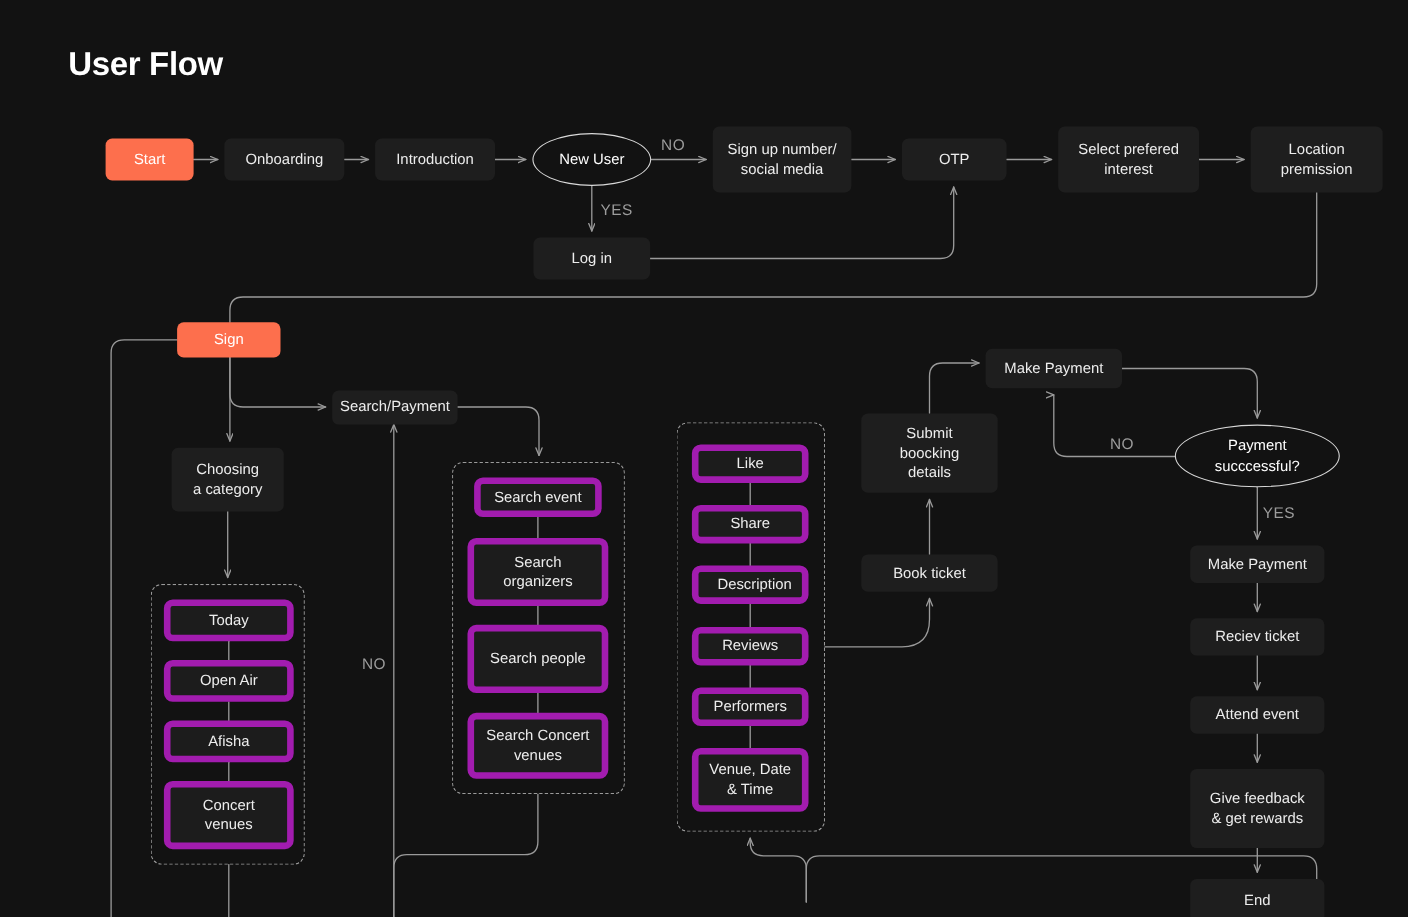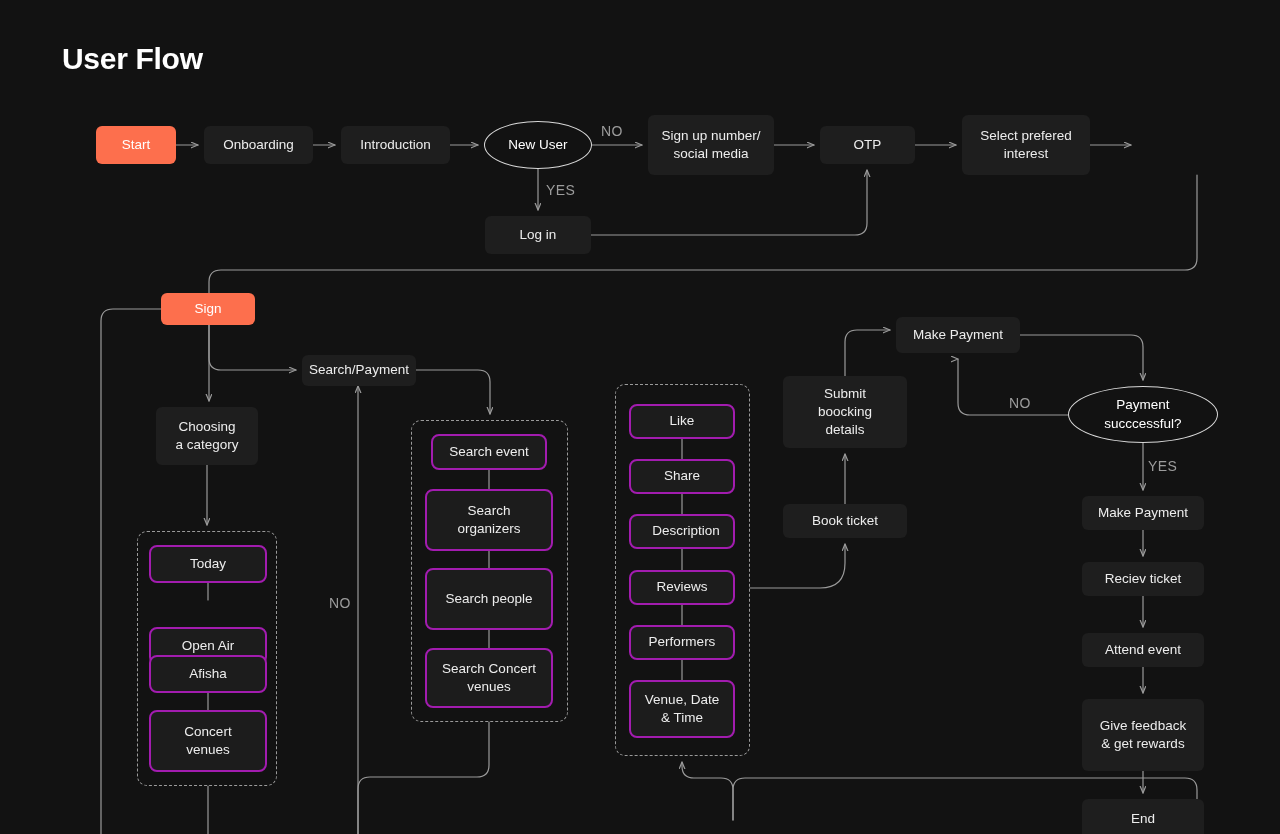--- a/index.html
+++ b/index.html
@@ -44,21 +44,21 @@
     line-height: 1.35;
     padding: 4px 8px;
     white-space: pre-line;
   }
   .node.accent {
     background: #fd6f4d;
     color: #ffffff;
   }
   .node.outline {
     background: #1c1c1c;
-    border: 2px solid #a21caf;
+    border: 6px solid #a21caf;
     border-radius: 8px;
   }
   .node.ellipse {
     background: transparent;
     border: 1.4px solid #d8d8d8;
     border-radius: 50%;
     color: #ffffff;
     align-items: center;
   }
   .dashgroup {
@@ -160,29 +160,31 @@
 
   <div class="node accent" style="left:96px;top:126px;width:80px;height:38px;"><span>Start</span></div>
   <div class="node" style="left:204px;top:126px;width:109px;height:38px;"><span>Onboarding</span></div>
   <div class="node" style="left:341px;top:126px;width:109px;height:38px;"><span>Introduction</span></div>
   <div class="node ellipse" style="left:484px;top:121px;width:108px;height:48px;"><span>New User</span></div>
   <div class="node" style="left:648px;top:115px;width:126px;height:60px;"><span>Sign up number/
 social media</span></div>
   <div class="node" style="left:820px;top:126px;width:95px;height:38px;"><span>OTP</span></div>
   <div class="node" style="left:962px;top:115px;width:128px;height:60px;"><span>Select prefered
 interest</span></div>
+  <div class="node" style="left:1137px;top:115px;width:120px;height:60px;"><span>Location
+premission</span></div>
   <div class="node" style="left:485px;top:216px;width:106px;height:38px;"><span>Log in</span></div>
 
   <div class="node accent" style="left:161px;top:293px;width:94px;height:32px;"><span>Sign</span></div>
   <div class="node" style="left:302px;top:355px;width:114px;height:31px;"><span>Search/Payment</span></div>
   <div class="node" style="left:156px;top:407px;width:102px;height:58px;"><span>Choosing
 a category</span></div>
 
   <div class="node outline" style="left:149px;top:545px;width:118px;height:38px;"><span>Today</span></div>
-  <div class="node outline" style="left:149px;top:600px;width:118px;height:38px;margin-top:27px;"><span>Open Air</span></div>
+  <div class="node outline" style="left:149px;top:600px;width:118px;height:38px;"><span>Open Air</span></div>
   <div class="node outline" style="left:149px;top:655px;width:118px;height:38px;"><span>Afisha</span></div>
   <div class="node outline" style="left:149px;top:710px;width:118px;height:62px;"><span>Concert
 venues</span></div>
 
   <div class="node outline" style="left:431px;top:434px;width:116px;height:36px;"><span>Search event</span></div>
   <div class="node outline" style="left:425px;top:489px;width:128px;height:62px;"><span>Search
 organizers</span></div>
   <div class="node outline" style="left:425px;top:568px;width:128px;height:62px;"><span>Search people</span></div>
   <div class="node outline" style="left:425px;top:648px;width:128px;height:60px;"><span>Search Concert
 venues</span></div>

